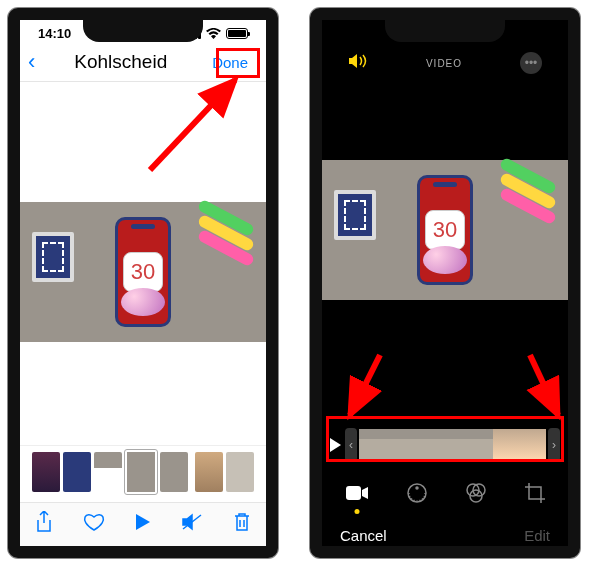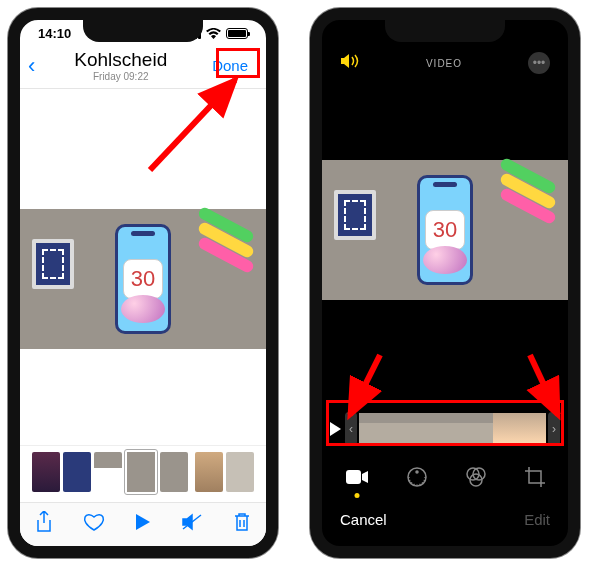--- a/index.html
+++ b/index.html
@@ -8,21 +8,21 @@
     font-family: -apple-system, BlinkMacSystemFont, 'Segoe UI', sans-serif;
     width: 590px;
     height: 570px;
     position: relative;
   }
   .phone {
     position: absolute;
     width: 270px;
     height: 550px;
     border: 12px solid #111;
-    border-radius: 30px;
+    border-radius: 10px;
     overflow: hidden;
     box-shadow: 0 0 0 1px #888;
   }
   .phone.left { left: 8px; top: 8px; background: #fff; }
   .phone.right { left: 310px; top: 8px; background: #000; }
   .notch {
     position: absolute;
     top: 0; left: 50%;
     transform: translateX(-50%);
     width: 120px; height: 22px;
@@ -54,21 +54,21 @@
   .edit-btn { color: #007aff; font-size: 15px; padding: 4px 6px; }
   .edit-highlight { position: absolute; top: 28px; right: 6px; width: 44px; height: 30px; border: 3px solid #ff0000; z-index: 60; }
   .content-left { background: #fff; height: 380px; position: relative; display: flex; align-items: center; }
   .video-preview {
     width: 100%; height: 140px; background: #9a948c;
     position: relative; display: flex; align-items: center; justify-content: center;
   }
   .vp-logo { position: absolute; left: 12px; top: 30px; width: 42px; height: 50px; background: #2a3a7a; border: 4px solid #dcdcdc; border-radius: 2px; }
   .vp-logo::after { content: ''; position: absolute; inset: 6px; border: 2px dashed #fff; }
   .vp-phone {
-    width: 56px; height: 110px; background: #7dd3fc; border: 3px solid #2a3a7a; border-radius: 10px;
+    width: 56px; height: 110px; background: #b91c1c; border: 3px solid #2a3a7a; border-radius: 10px;
     position: relative; display: flex; flex-direction: column; align-items: center; justify-content: center;
   }
   .vp-phone-notch { position: absolute; top: 4px; width: 24px; height: 5px; background: #2a3a7a; border-radius: 3px; }
   .vp-30 { width: 40px; height: 40px; background: #fff; border-radius: 8px; display: flex; align-items: center; justify-content: center; font-size: 22px; font-weight: 300; color: #d04040; border: 1px solid #ccc; }
   .vp-blob { position: absolute; bottom: 8px; width: 44px; height: 28px; background: radial-gradient(circle at 30% 30%, #ffd0e6, #c070c0); border-radius: 50%; }
   .markers { position: absolute; right: 10px; top: 10px; display: flex; flex-direction: column; gap: 3px; }
   .marker { width: 60px; height: 12px; border-radius: 6px; transform: rotate(28deg); }
   .m-g { background: #52d060; } .m-y { background: #ffd840; } .m-p { background: #ff5fa8; }
   .thumbstrip {
     position: absolute; bottom: 48px; left: 0; right: 0;
@@ -87,21 +87,21 @@
   .toolbar-left {
     position: absolute; bottom: 0; left: 0; right: 0; height: 44px;
     display: flex; justify-content: space-around; align-items: center;
     border-top: 1px solid #e5e5e5; background: #fafafa;
   }
   .tb-icon { color: #007aff; font-size: 18px; }
   
   .statusbar-right { height: 26px; }
   .editbar {
     display: flex; align-items: center; justify-content: space-between;
-    padding: 6px 18px;
+    padding: 6px 26px;
   }
   .speaker-ic { color: #ffd60a; font-size: 16px; }
   .video-label { color: #b0b0b0; font-size: 10px; letter-spacing: 1px; }
   .more-btn { width: 22px; height: 22px; background: #333; border-radius: 50%; color: #888; font-size: 12px; display: flex; align-items: center; justify-content: center; }
   .content-right { height: 300px; position: relative; display: flex; align-items: center; background: #000; }
   .editor-bottom { position: absolute; bottom: 0; left: 0; right: 0; }
   .trimwrap { padding: 6px 8px; display: flex; align-items: center; gap: 4px; }
   .play-btn { width: 0; height: 0; border-left: 11px solid #fff; border-top: 7px solid transparent; border-bottom: 7px solid transparent; }
   .trimbar {
     flex: 1; height: 38px; background: #000; border-radius: 6px;
@@ -119,21 +119,21 @@
   .th1 { left: 4px; width: 238px; height: 46px; top: -4px; }
   .edittools {
     display: flex; justify-content: space-around; align-items: center;
     padding: 12px 4px 6px; color: #888;
   }
   .etool { font-size: 18px; color: #888; }
   .etool.active { color: #fff; position: relative; }
   .etool.active::after { content: ''; position: absolute; bottom: -8px; left: 50%; transform: translateX(-50%); width: 5px; height: 5px; background: #ffd60a; border-radius: 50%; }
   .bottombar {
     display: flex; justify-content: space-between; align-items: center;
-    padding: 12px 18px 18px;
+    padding: 12px 18px 2px;
   }
   .cancel-btn { color: #fff; font-size: 15px; }
   .done-btn { color: #555; font-size: 15px; }
   
   .arrow {
     position: absolute; z-index: 70;
   }
   .arrow svg { overflow: visible; }
 </style>
 </head>
@@ -157,21 +157,20 @@
       <div class="batt">
           <div class="batt-fill"></div>
         </div>
     </div>
   </div>
 
   <div class="navbar">
     <span class="back-chevron">‹</span>
     <div class="titleblock">
       <div class="loc">Kohlscheid</div>
-      <div class="date">Friday  09:22</div>
     </div>
     <span class="edit-btn">Done</span>
   </div>
   <div class="edit-highlight"></div>
 
   <div class="content-left">
     <div class="video-preview">
       <div class="vp-logo"></div>
       <div class="vp-phone">
         <div class="vp-phone-notch"></div>

